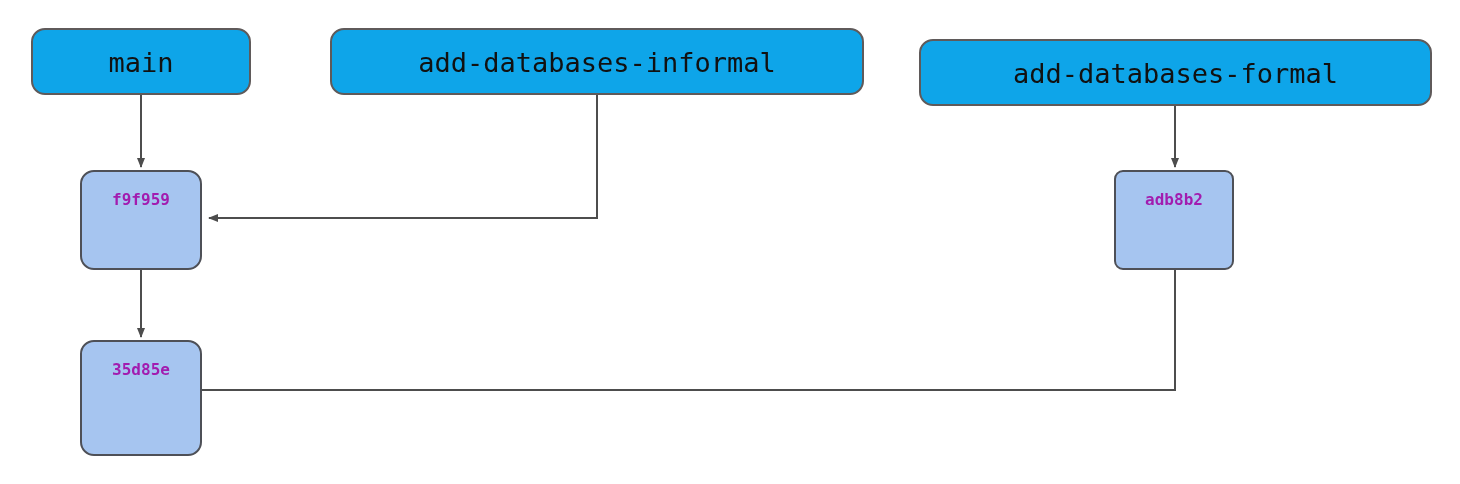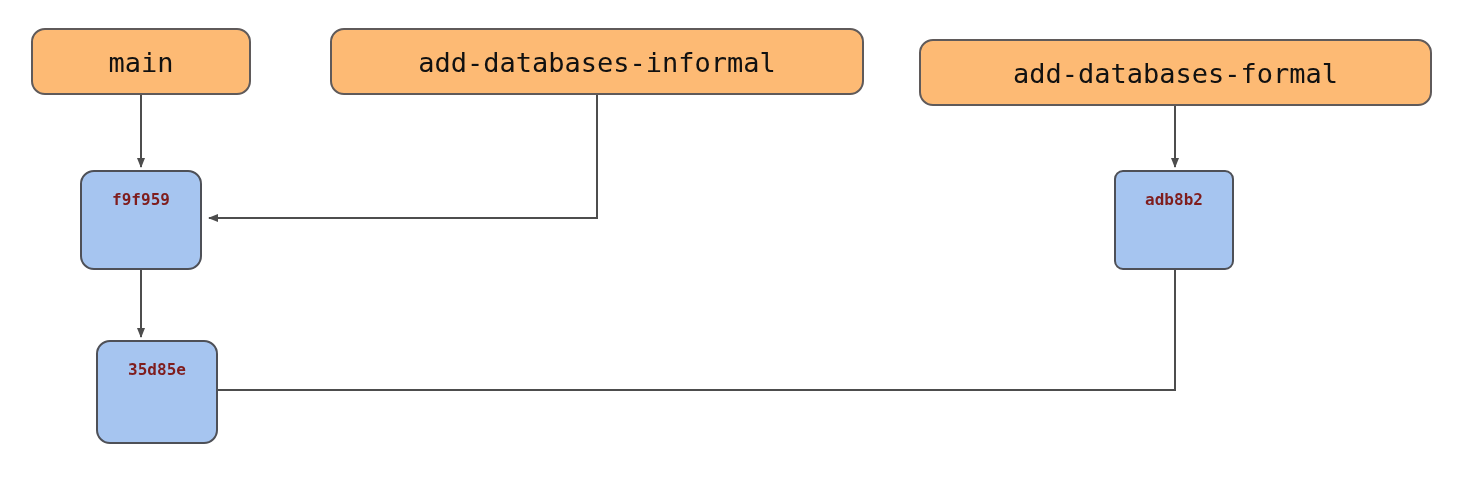--- a/index.html
+++ b/index.html
@@ -27,21 +27,21 @@
   }
   .node {
     position: absolute;
     box-sizing: border-box;
     border-radius: 12px;
     border-width: 2px;
     border-style: solid;
     display: block;
   }
   .node-branch {
-    background: #fdba74;
+    background: #0ea5e9;
     border-color: #5f5a5a;
     border-radius: 14px;
   }
   .node-commit {
     background: #a6c5f0;
     border-color: #4e5057;
     border-radius: 14px;
   }
   .node-label {
     position: absolute;
@@ -55,21 +55,21 @@
     top: 50%;
     transform: translateY(-50%);
     font-size: 27px;
     color: #111111;
     letter-spacing: 0px;
   }
   .node-commit .node-label {
     top: 18px;
     font-size: 16px;
     font-weight: bold;
-    color: #7f1d1d;
+    color: #a21caf;
   }
 </style>
 </head>
 <body>
 
 <div id="diagram-canvas">
 
   <svg id="edge-layer" viewBox="0 0 1460 484" xmlns="http://www.w3.org/2000/svg">
     <defs>
       <marker id="arrowhead" markerWidth="10" markerHeight="8" refX="9" refY="4" orient="auto" markerUnits="userSpaceOnUse">
@@ -94,18 +94,18 @@
       </div>
       <div class="node node-branch" style="left: 919px; top: 28px; width: 513px; height: 67px; margin-top: 11px;">
         <span class="node-label">add-databases-formal</span>
       </div>
       <div class="node node-commit" style="left: 80px; top: 170px; width: 122px; height: 100px;">
         <span class="node-label">f9f959</span>
       </div>
       <div class="node node-commit" style="left: 1114px; top: 170px; width: 120px; height: 100px; border-radius: 9px;">
         <span class="node-label">adb8b2</span>
       </div>
-      <div class="node node-commit" style="left: 96px; top: 340px; width: 122px; height: 104px;">
+      <div class="node node-commit" style="left: 80px; top: 340px; width: 122px; height: 116px;">
         <span class="node-label">35d85e</span>
       </div>
     </div>
 
 </div>
 
 </body></html>

